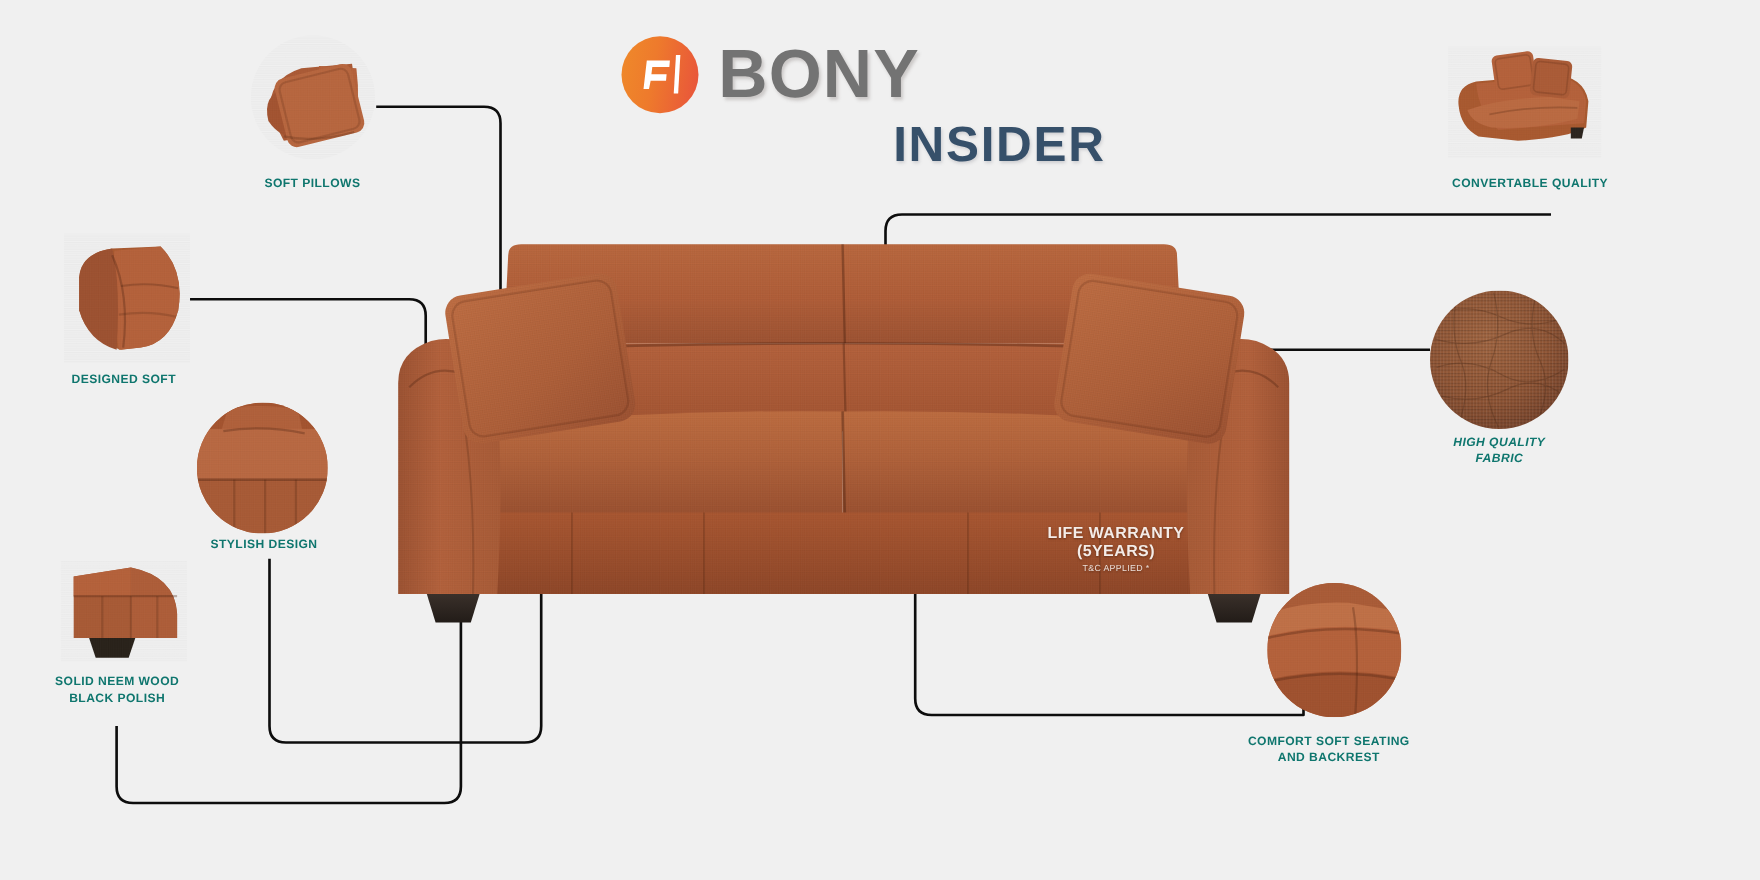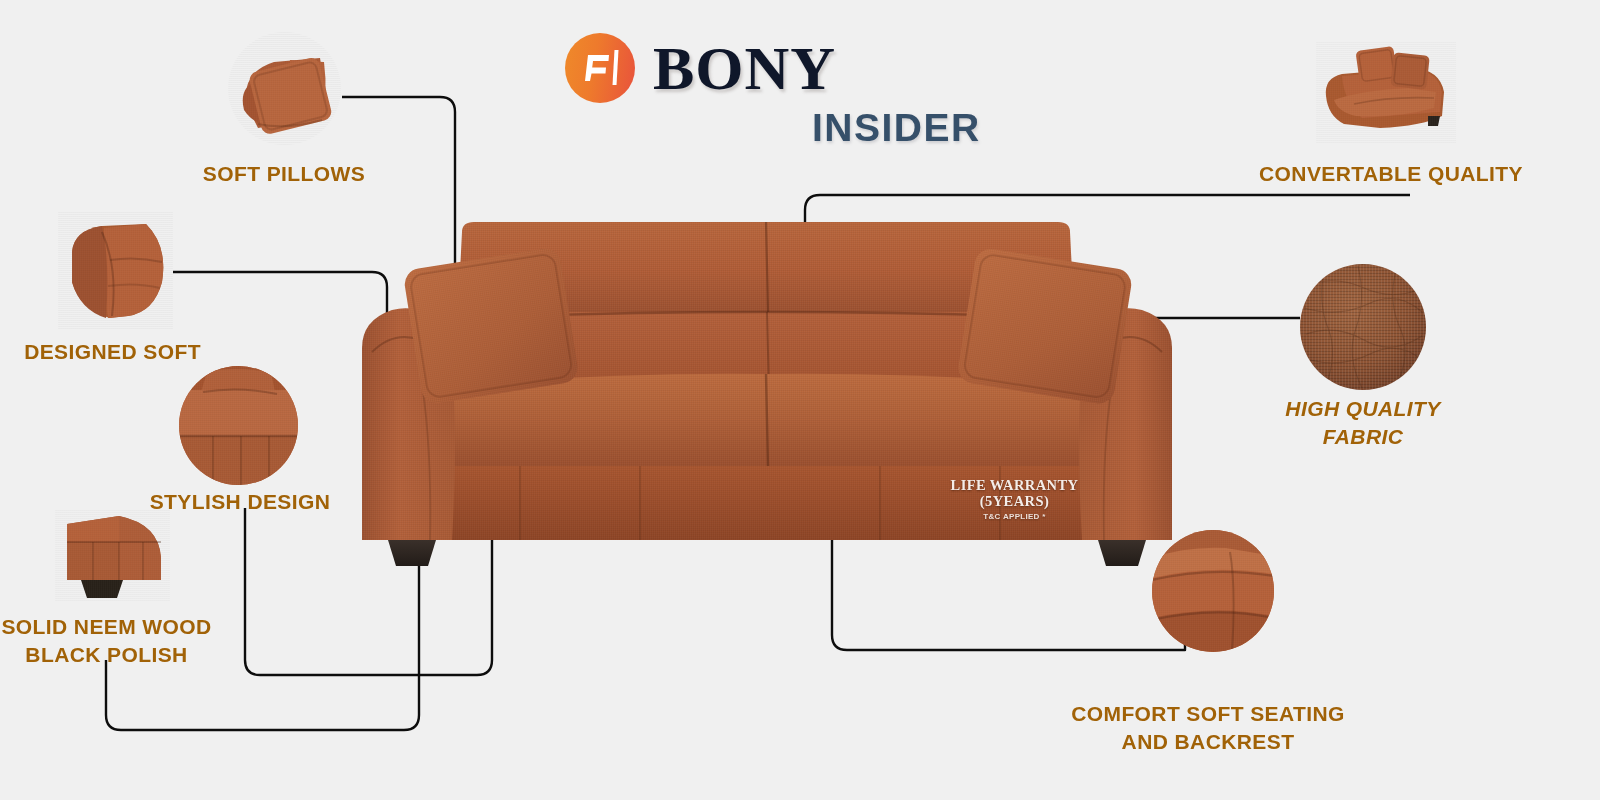--- a/index.html
+++ b/index.html
@@ -52,44 +52,43 @@
     border-radius: 50%;
     background: linear-gradient(100deg, #ef8a2a 0%, #ee7a2c 42%, #e8523c 100%);
     position: relative;
     flex: none;
   }
   .logo-mark svg { position: absolute; left: 0; top: 0; }
   .brand-title {
     font-size: 62px;
     font-weight: bold;
     letter-spacing: 1px;
-    color: #0f172a;
+    color: #737373;
     line-height: 1;
     text-shadow: 2px 3px 3px rgba(120,110,105,0.30);
-    font-family: Liberation Serif, serif;
   }
   .brand-sub {
     position: absolute;
     left: 812px; top: 108px;
-    font-size: 39px;
+    font-size: 45px;
     font-weight: bold;
     letter-spacing: 1.5px;
     color: #36506a;
     line-height: 1;
     text-shadow: 1px 2px 3px rgba(120,120,130,0.28);
   }
 
   
   .callout-label {
     position: absolute;
     z-index: 5;
-    font-size: 21px;
+    font-size: 11px;
     font-weight: bold;
     letter-spacing: 0.4px;
-    color: #a16207;
+    color: #0f766e;
     line-height: 1.35;
     white-space: pre-line;
     text-align: center;
   }
 
   
   .thumb {
     position: absolute;
     z-index: 4;
     overflow: hidden;
@@ -101,22 +100,22 @@
 
   
   .watermark {
     position: absolute;
     z-index: 4;
     text-align: center;
     color: #f4ece8;
     text-shadow: 0 1px 2px rgba(60,25,10,0.55);
     pointer-events: none;
   }
-  .wm-main { font-size: 14.5px; font-weight: bold; letter-spacing: 0.4px; line-height: 1.1; font-family: Liberation Serif, serif; }
-  .wm-sub  { font-size: 8px; font-weight: bold; letter-spacing: 0.3px; margin-top: 2px; opacity: 0.92; }
+  .wm-main { font-size: 14.5px; font-weight: bold; letter-spacing: 0.4px; line-height: 1.1; }
+  .wm-sub  { font-size: 8px; font-weight: normal; letter-spacing: 0.3px; margin-top: 2px; opacity: 0.92; }
 </style>
 </head>
 <body>
 
 <div id="stage">
 
   <svg id="connectors" viewBox="0 0 1600 800">
 
     <path d="M 342 97 L 440 97 Q 455 97 455 112 L 455 276 Q 455 291 470 291 L 492 291"></path>
 
@@ -373,16 +372,16 @@
   <div class="callout-label" style="left:120px; top:488px; width:240px;">STYLISH DESIGN</div>
 
   <div class="callout-label" style="left:0px; top:613px; width:213px;">SOLID NEEM WOOD
 BLACK POLISH</div>
 
   <div class="callout-label" style="left:1246px; top:160px; width:290px;">CONVERTABLE QUALITY</div>
 
   <div class="callout-label" style="left:1243px; top:395px; width:240px;font-style:italic;">HIGH QUALITY
 FABRIC</div>
 
-  <div class="callout-label" style="left:1030px; top:700px; width:356px;">COMFORT SOFT SEATING
+  <div class="callout-label" style="left:1030px; top:667px; width:356px;">COMFORT SOFT SEATING
 AND BACKREST</div>
 
 </div>
 
 </body></html>

